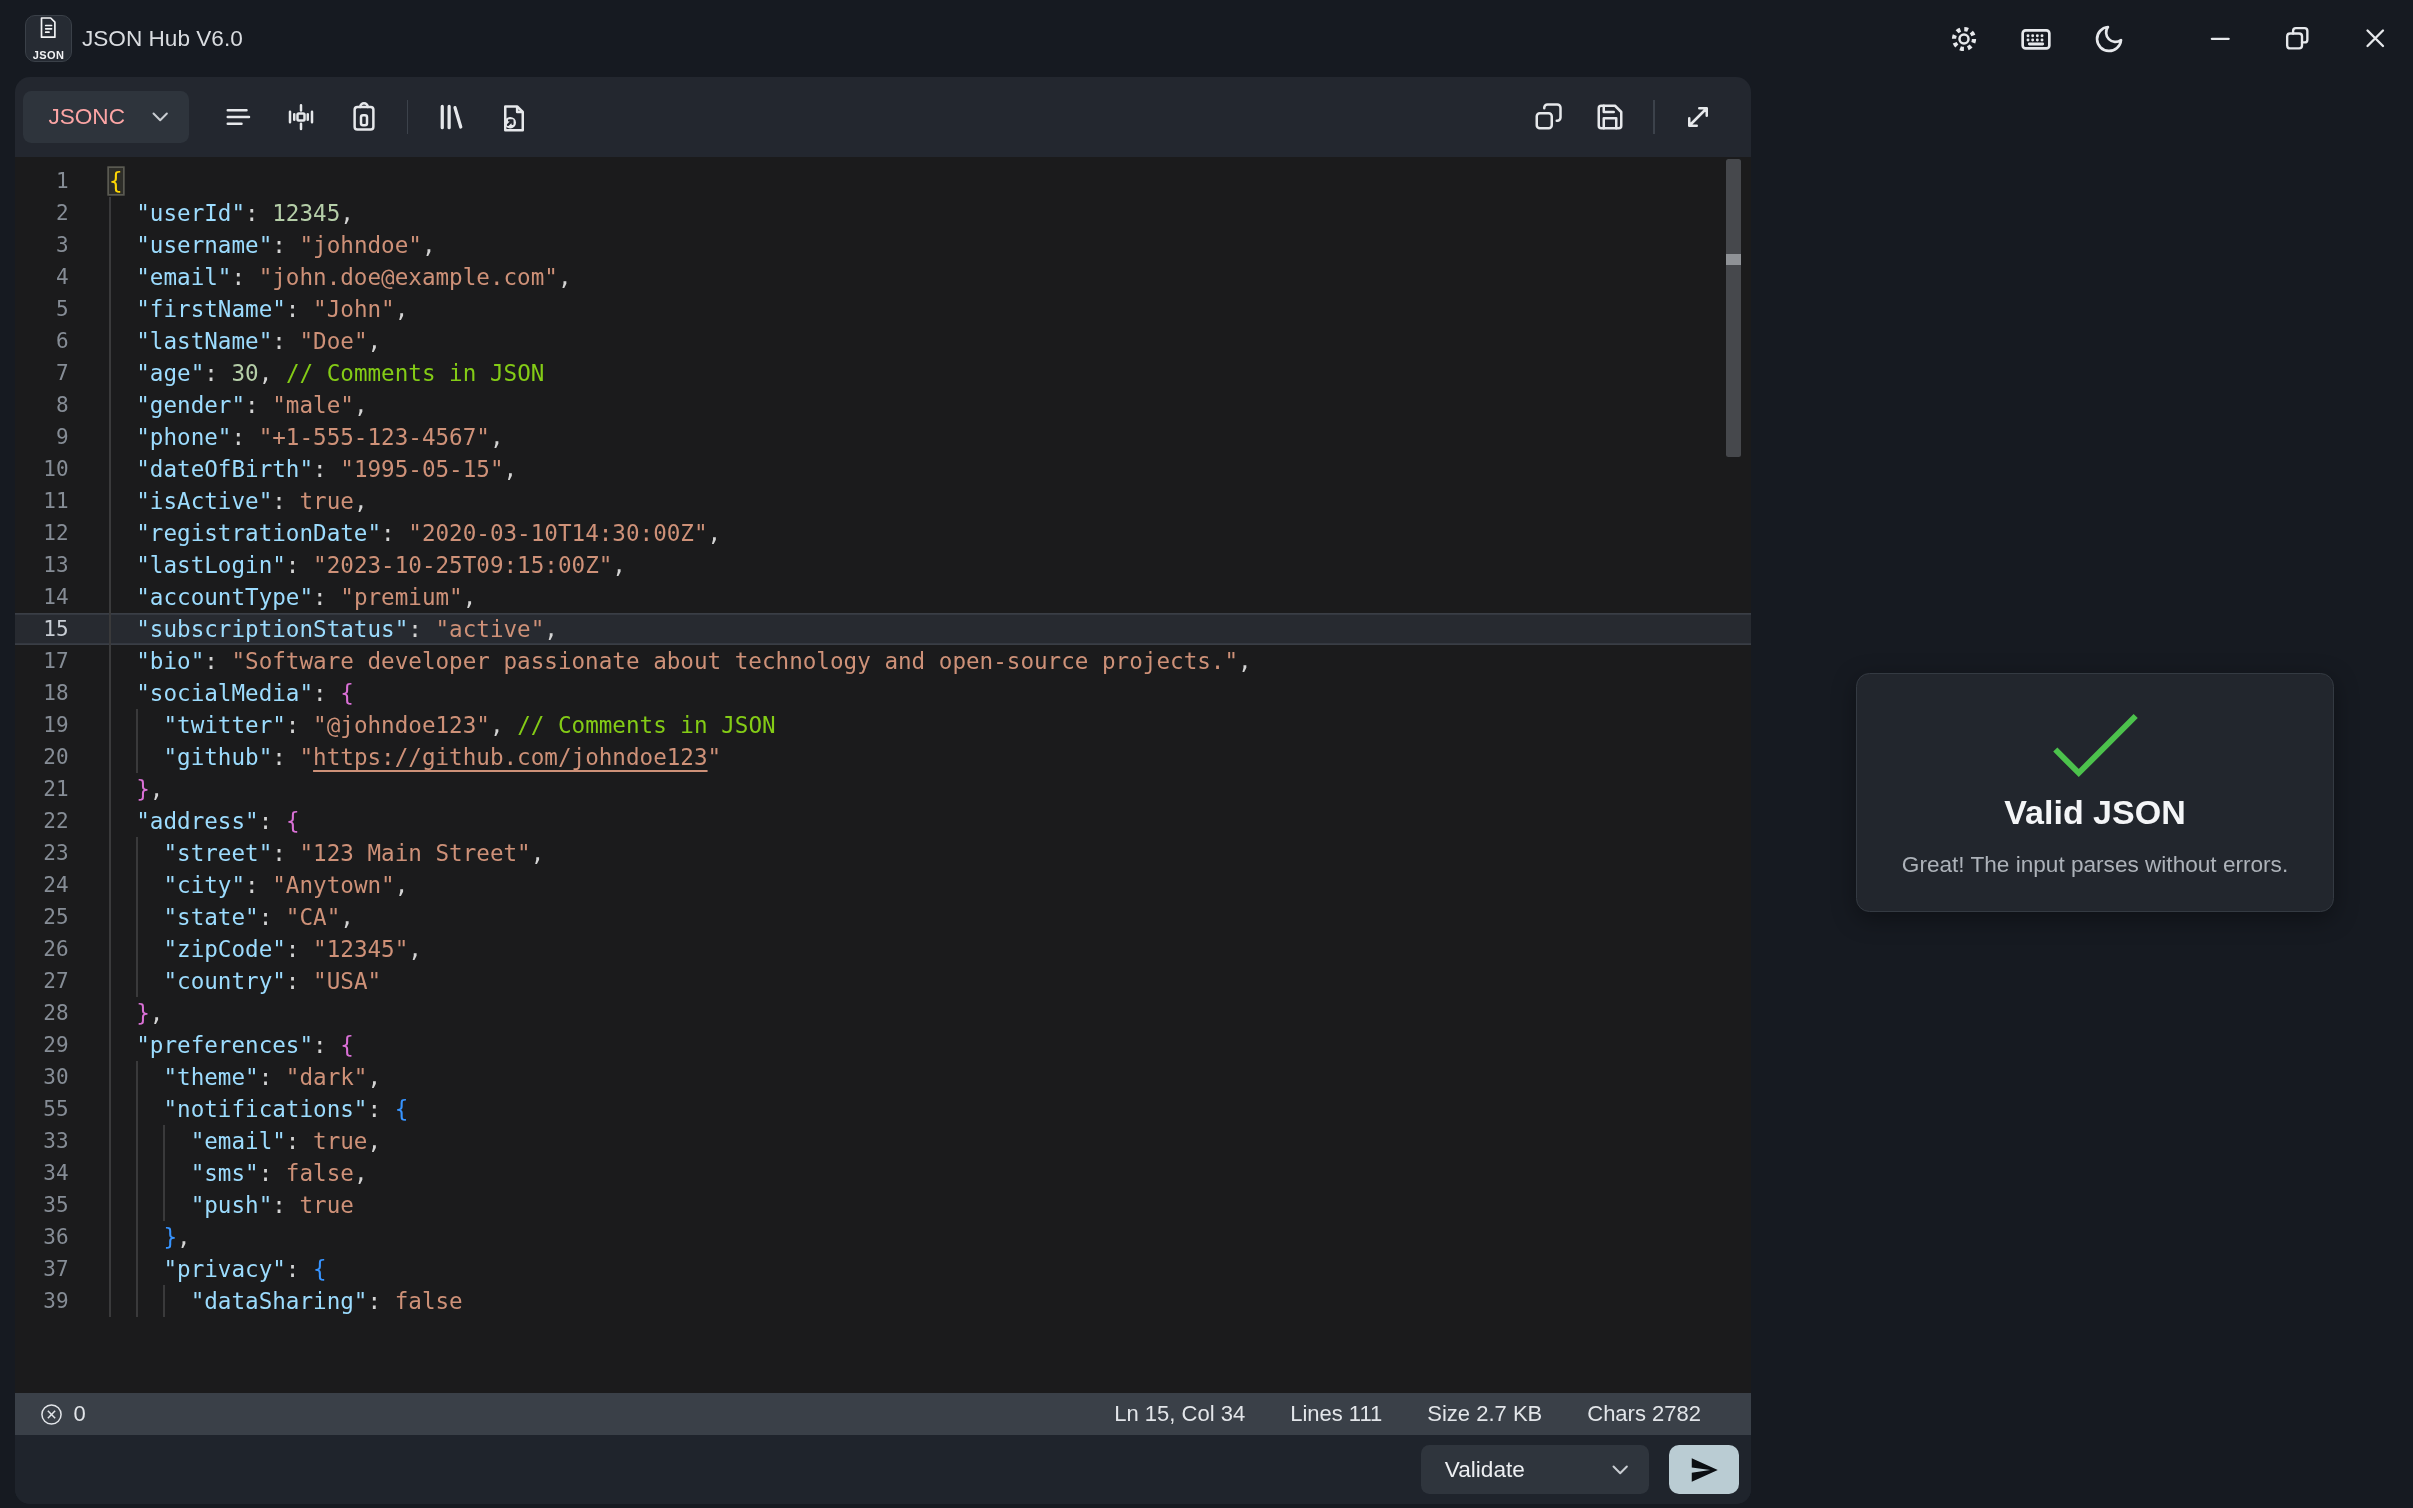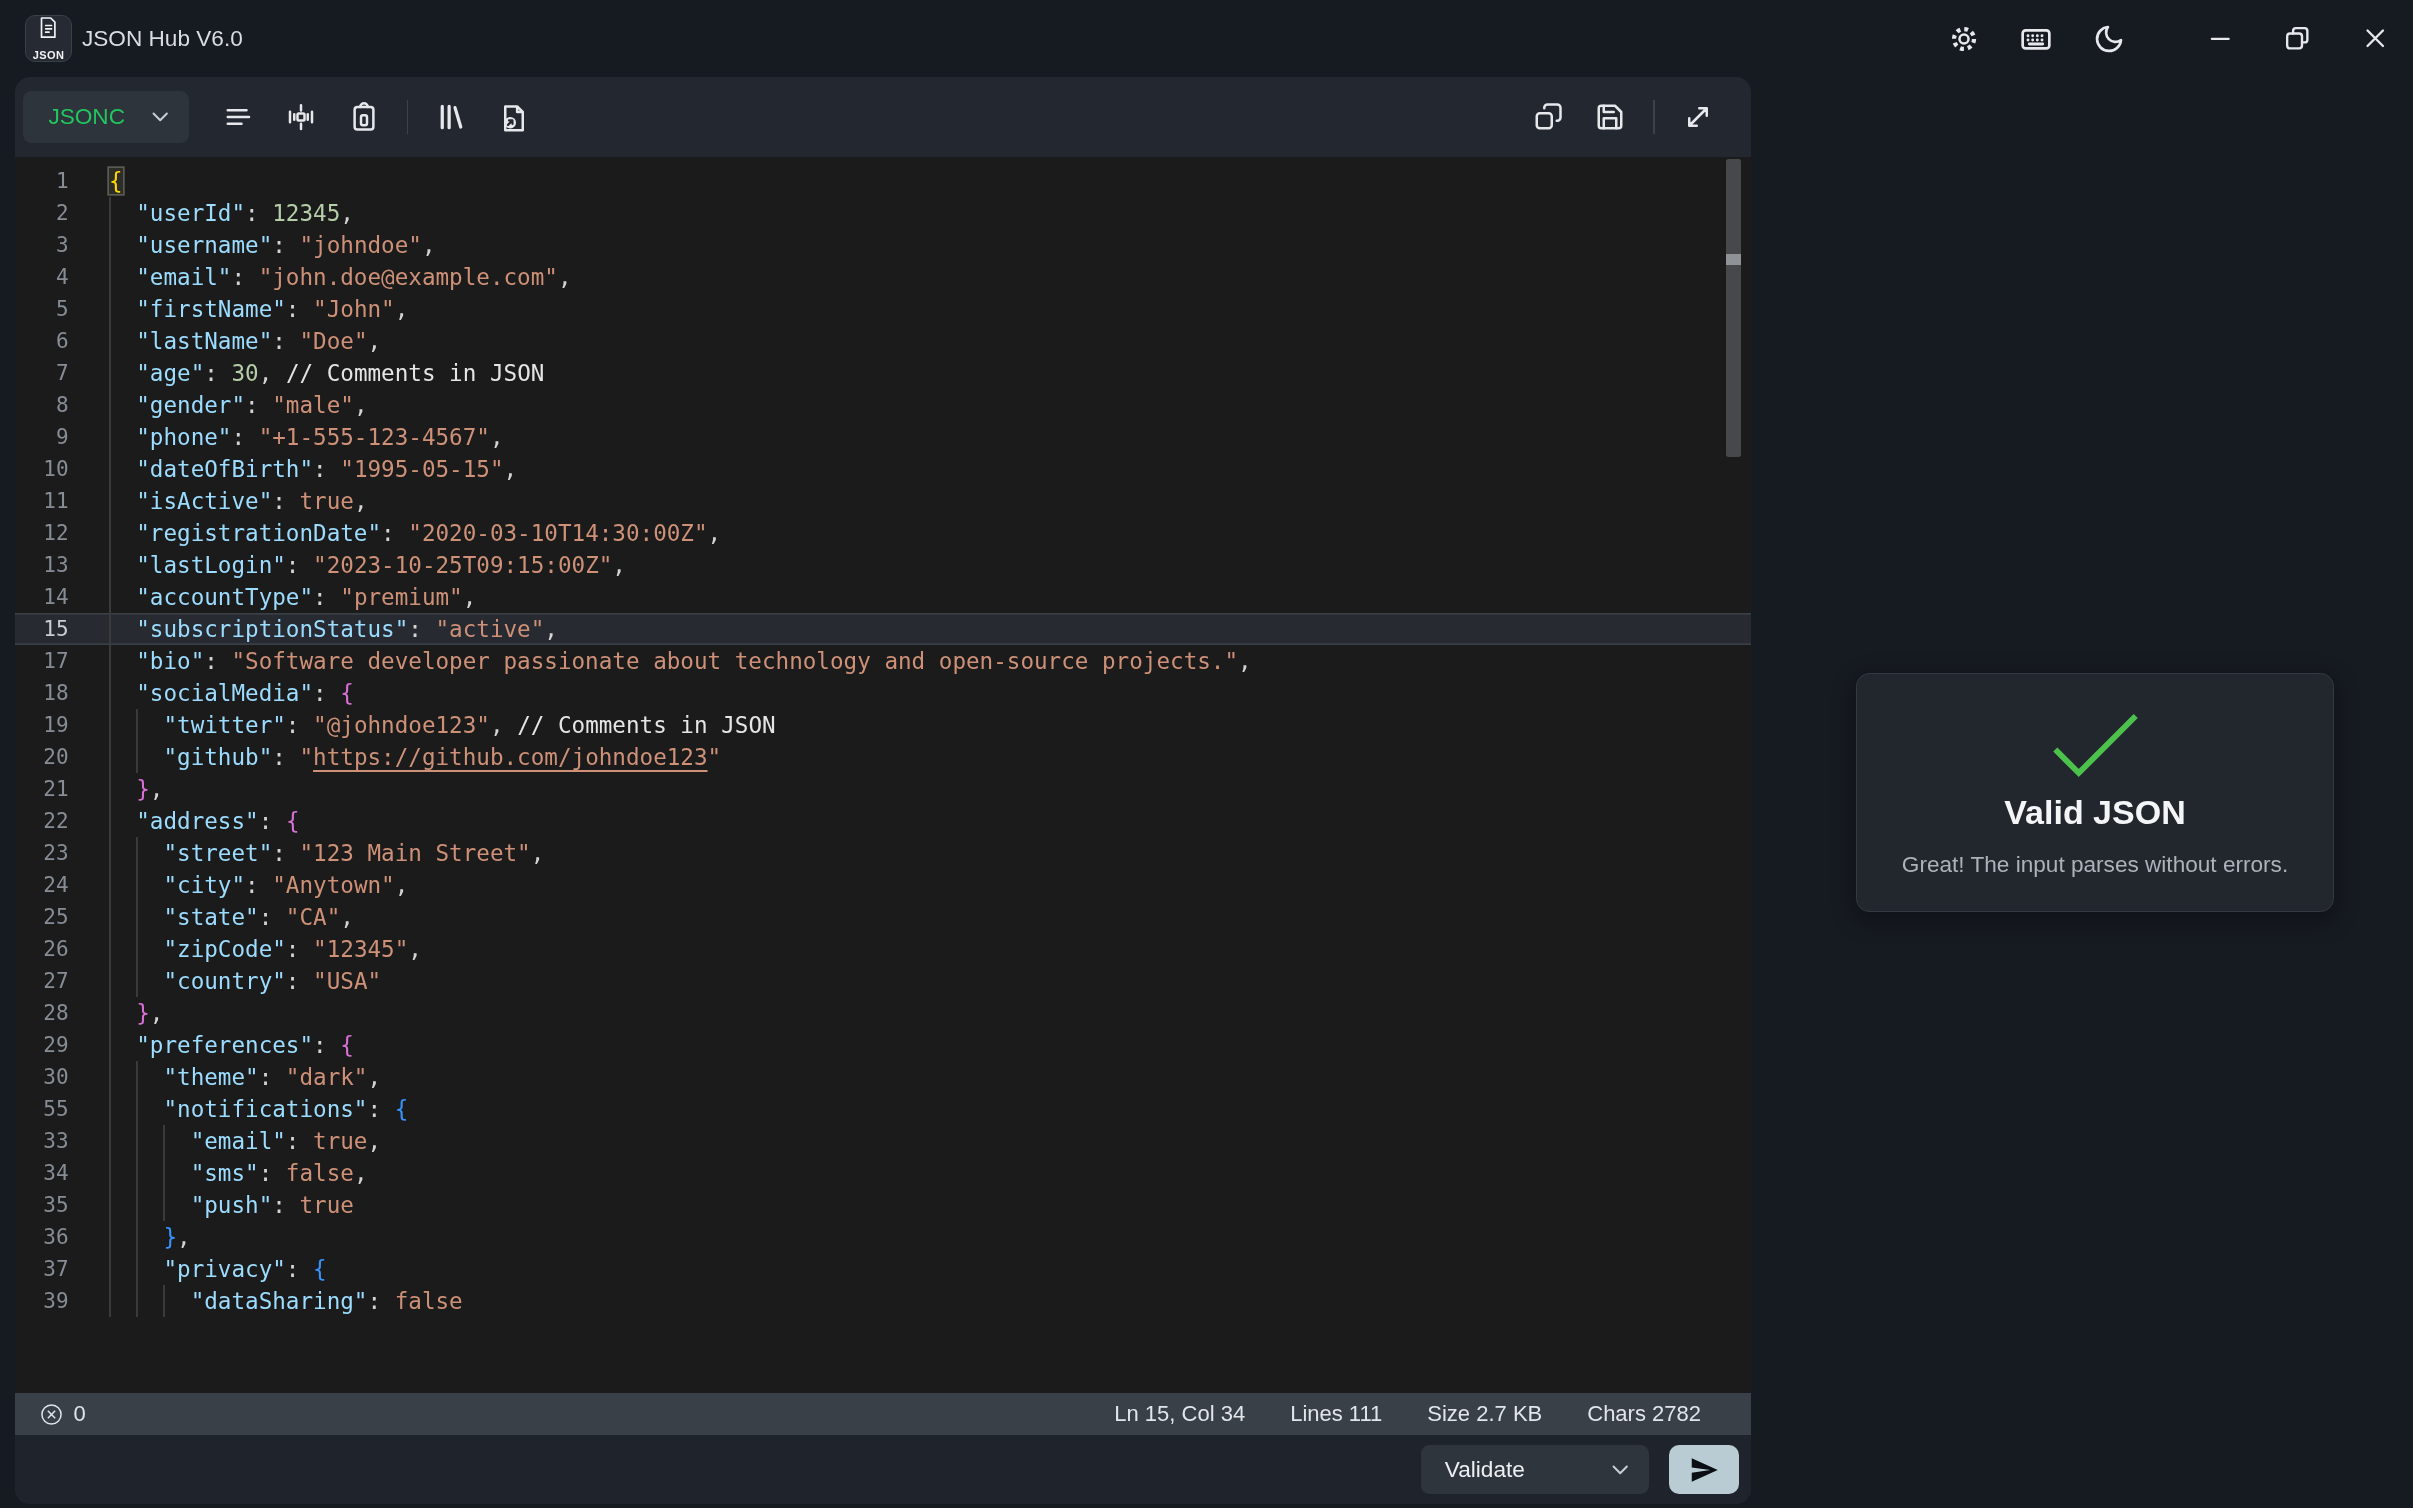--- a/index.html
+++ b/index.html
@@ -18,41 +18,41 @@
   .tb-btn:first-child { margin-left:0; }
   .win-group { display:flex; align-items:center; margin-left:34px; }
   .win-group .tb-btn { margin-left:28.5px; }
   .icon-stroke { stroke:#E6E8EB; fill:none; stroke-width:2; stroke-linecap:round; stroke-linejoin:round; }
 
   
   .editor-card { position:absolute; left:15px; top:77px; width:1736px; height:1427px;
                  background:#23272F; border-radius:15px; overflow:hidden; display:flex; flex-direction:column; }
   .toolbar { height:80px; flex:none; display:flex; align-items:center; padding:0 22px 0 8.4px; }
   .lang-pill { height:52px; min-width:166px; background:#2E343C; border:none; border-radius:8.4px;
-               color:#22c55e; font-size:22.6px; font-family:"Liberation Sans",sans-serif;
+               color:#fca5a5; font-size:22.6px; font-family:"Liberation Sans",sans-serif;
                display:flex; align-items:center; justify-content:space-between;
                padding:0 20px 0 25px; gap:20px; margin-right:18.4px; cursor:pointer; }
   .icon-btn { width:49px; height:49px; border:none; background:transparent; display:flex;
               align-items:center; justify-content:center; margin:0 6.7px; cursor:pointer; }
   .tsep { width:1.7px; height:34px; background:#3C424B; margin:0 11.7px; flex:none; }
   .grow { flex:1; }
 
   
   .editor { position:relative; flex:1; background:#1B1B1C; overflow:hidden; }
   .code { position:absolute; left:0; right:0; top:0; bottom:42px; overflow:hidden; padding-top:8.4px;
           font-family:"DejaVu Sans Mono",monospace; font-size:22.6px; line-height:32px; }
   .line { display:flex; height:32px; position:relative; }
   .ln { flex:none; width:72px; text-align:right; padding-right:18.4px; color:#868D96; font-size:21px;
         line-height:32px; }
   .lc { position:relative; white-space:pre; padding-left:22px; color:#D4D4D4; }
   .guide { position:absolute; top:0; bottom:0; width:1.7px; background:#3A3A3B; }
   .cur { background:#272A30; box-shadow:inset 0 1.7px 0 #3A3E45, inset 0 -1.7px 0 #3A3E45; }
   .cur .ln { color:#C8CDD4; }
   .tp{color:#D4D4D4} .tk{color:#9CDCFE} .ts{color:#CE9178} .tn{color:#B5CEA8} .tl{color:#CE9178}
-  .tc{color:#e5e5e5} .tb1{color:#FFD704} .tb2{color:#DA70D6} .tb3{color:#3794FF}
+  .tc{color:#84cc16} .tb1{color:#FFD704} .tb2{color:#DA70D6} .tb3{color:#3794FF}
   .tu{color:#CE9178; text-decoration:underline; text-underline-offset:5px; text-decoration-thickness:1.7px;}
   .match{ box-shadow:0 0 0 1.7px #5A5A52; background:rgba(130,130,100,.18); }
 
   .sb { position:absolute; right:10px; top:1.7px; width:15px; height:298px; background:#46484C; border-radius:2.5px; }
   .sb-dash { position:absolute; left:0; right:0; top:95px; height:11px; background:#8F9296; }
 
   
   .statusbar { position:absolute; left:0; right:0; bottom:0; height:42px; background:#3A4048;
                display:flex; align-items:center; padding:0 50px 0 23.5px; color:#E2E5E9; font-size:22px; }
   .err-wrap { display:flex; align-items:center; gap:10px; }

